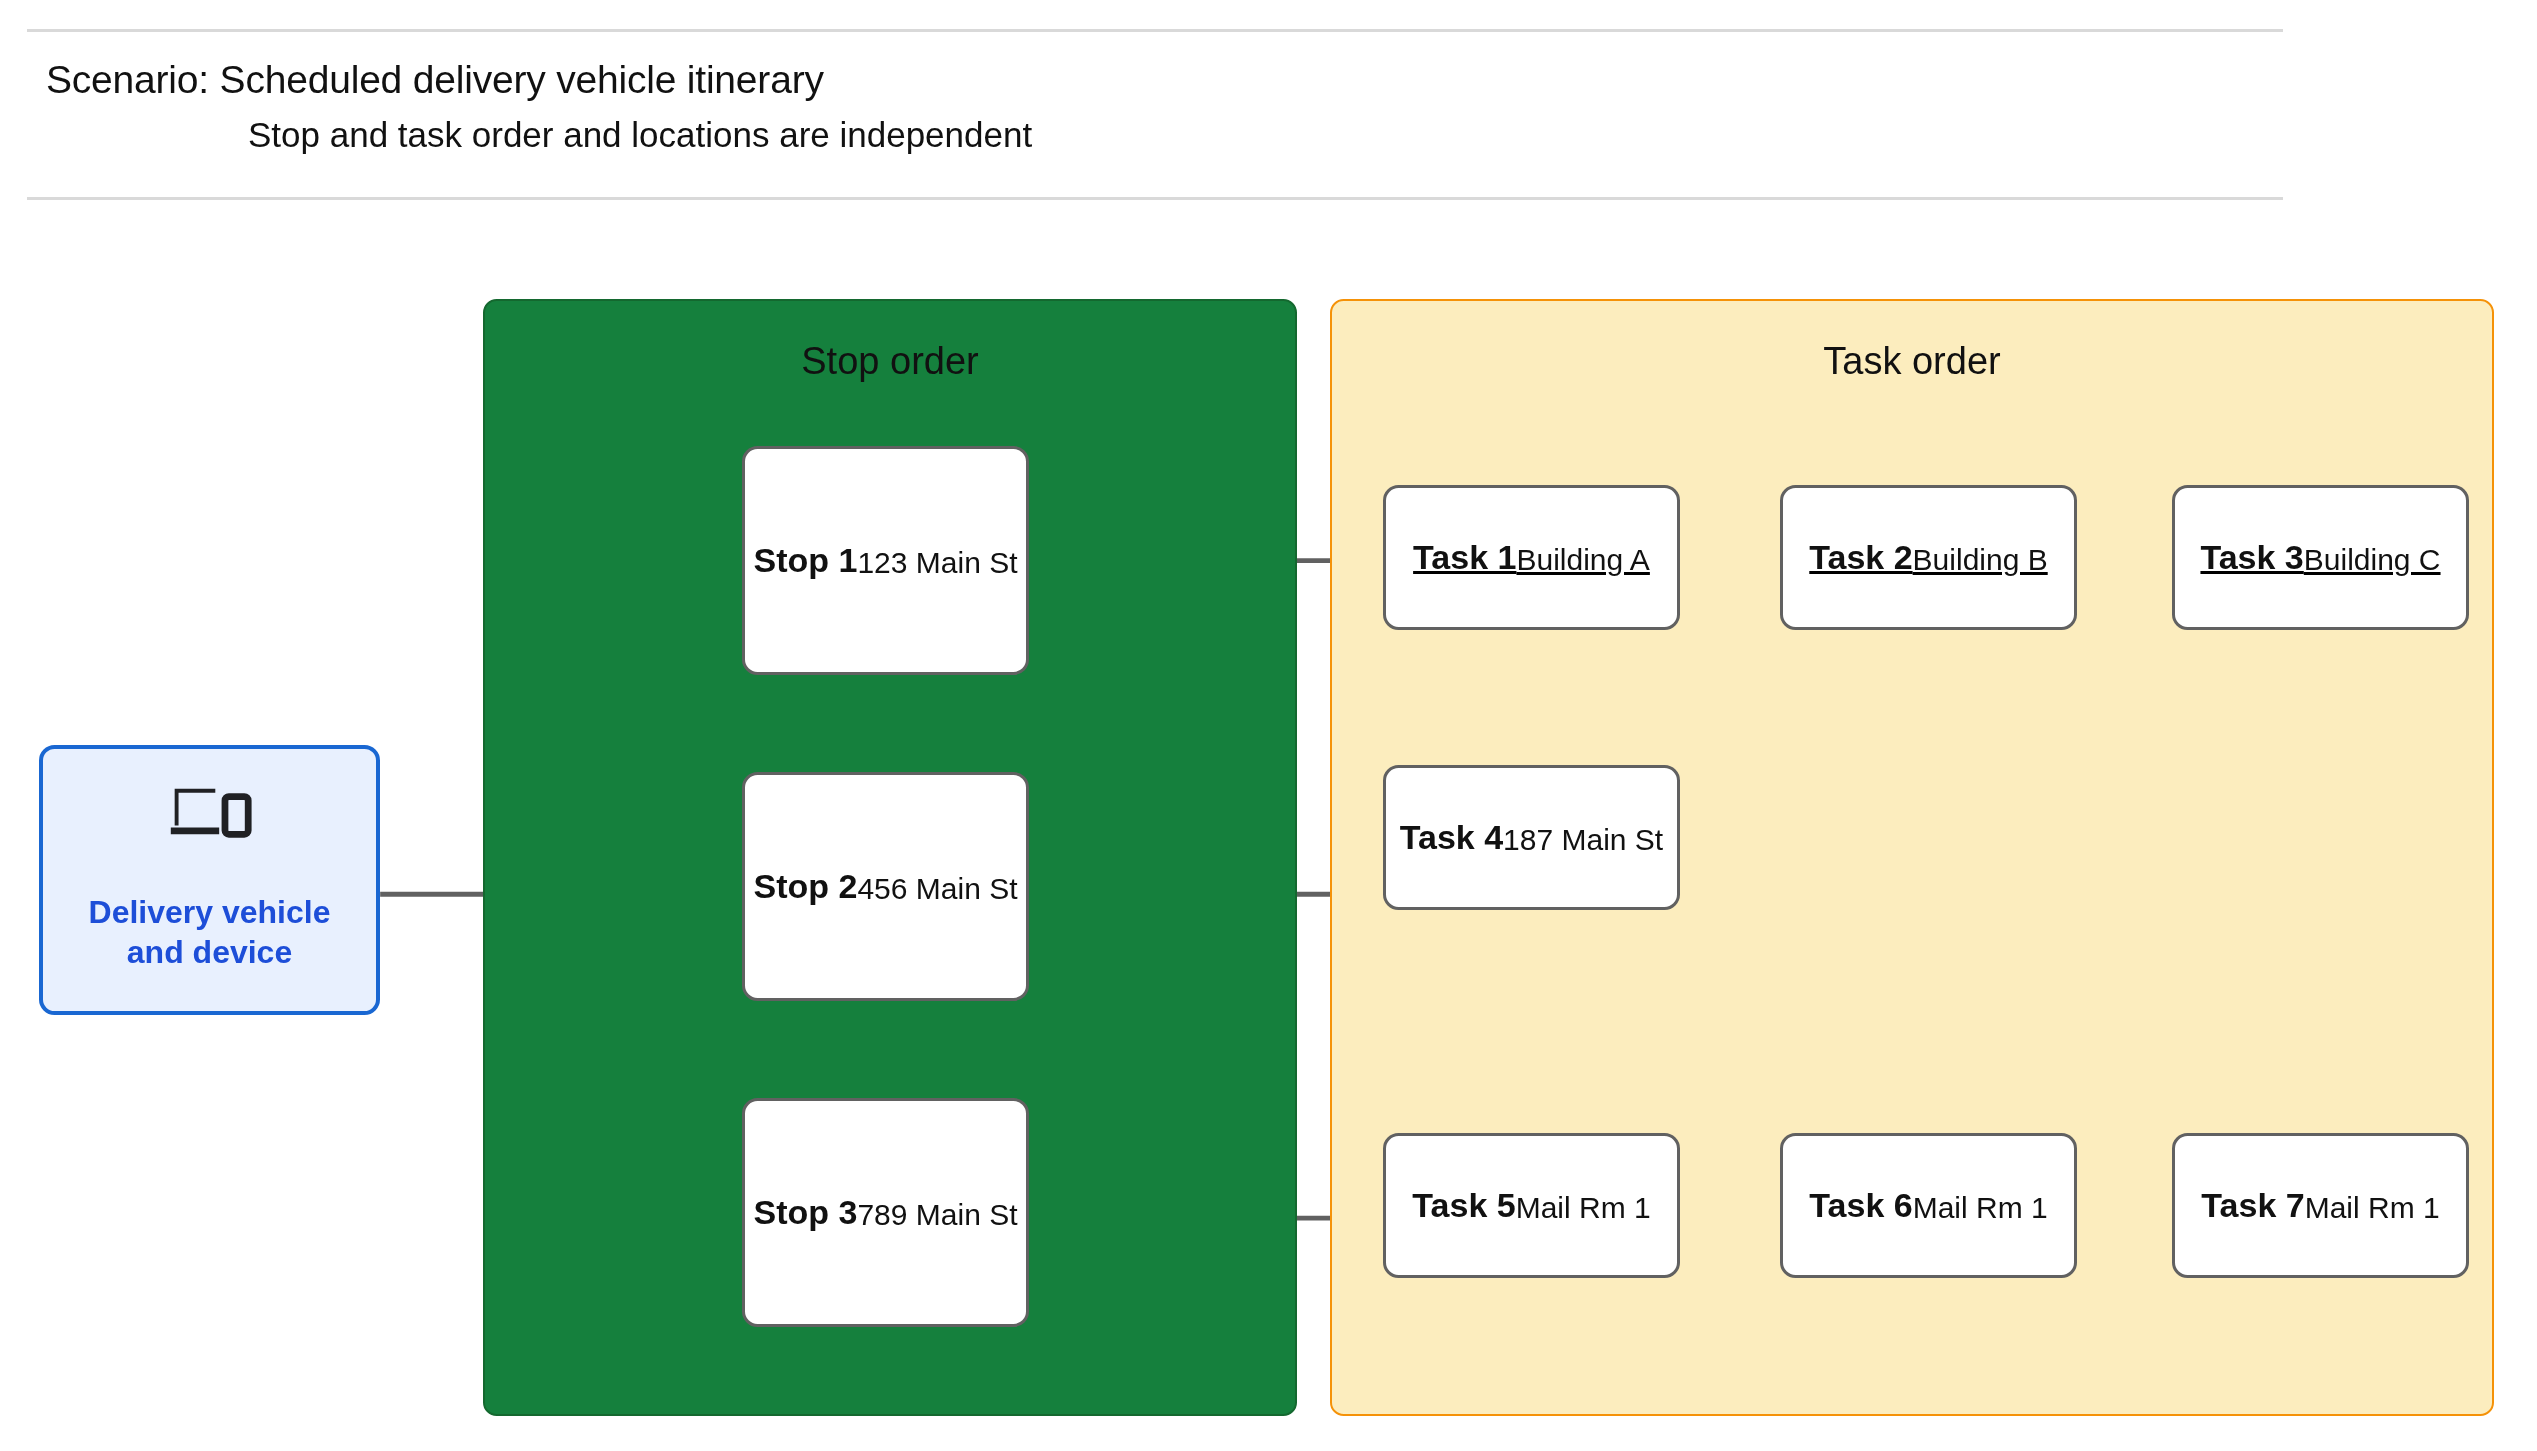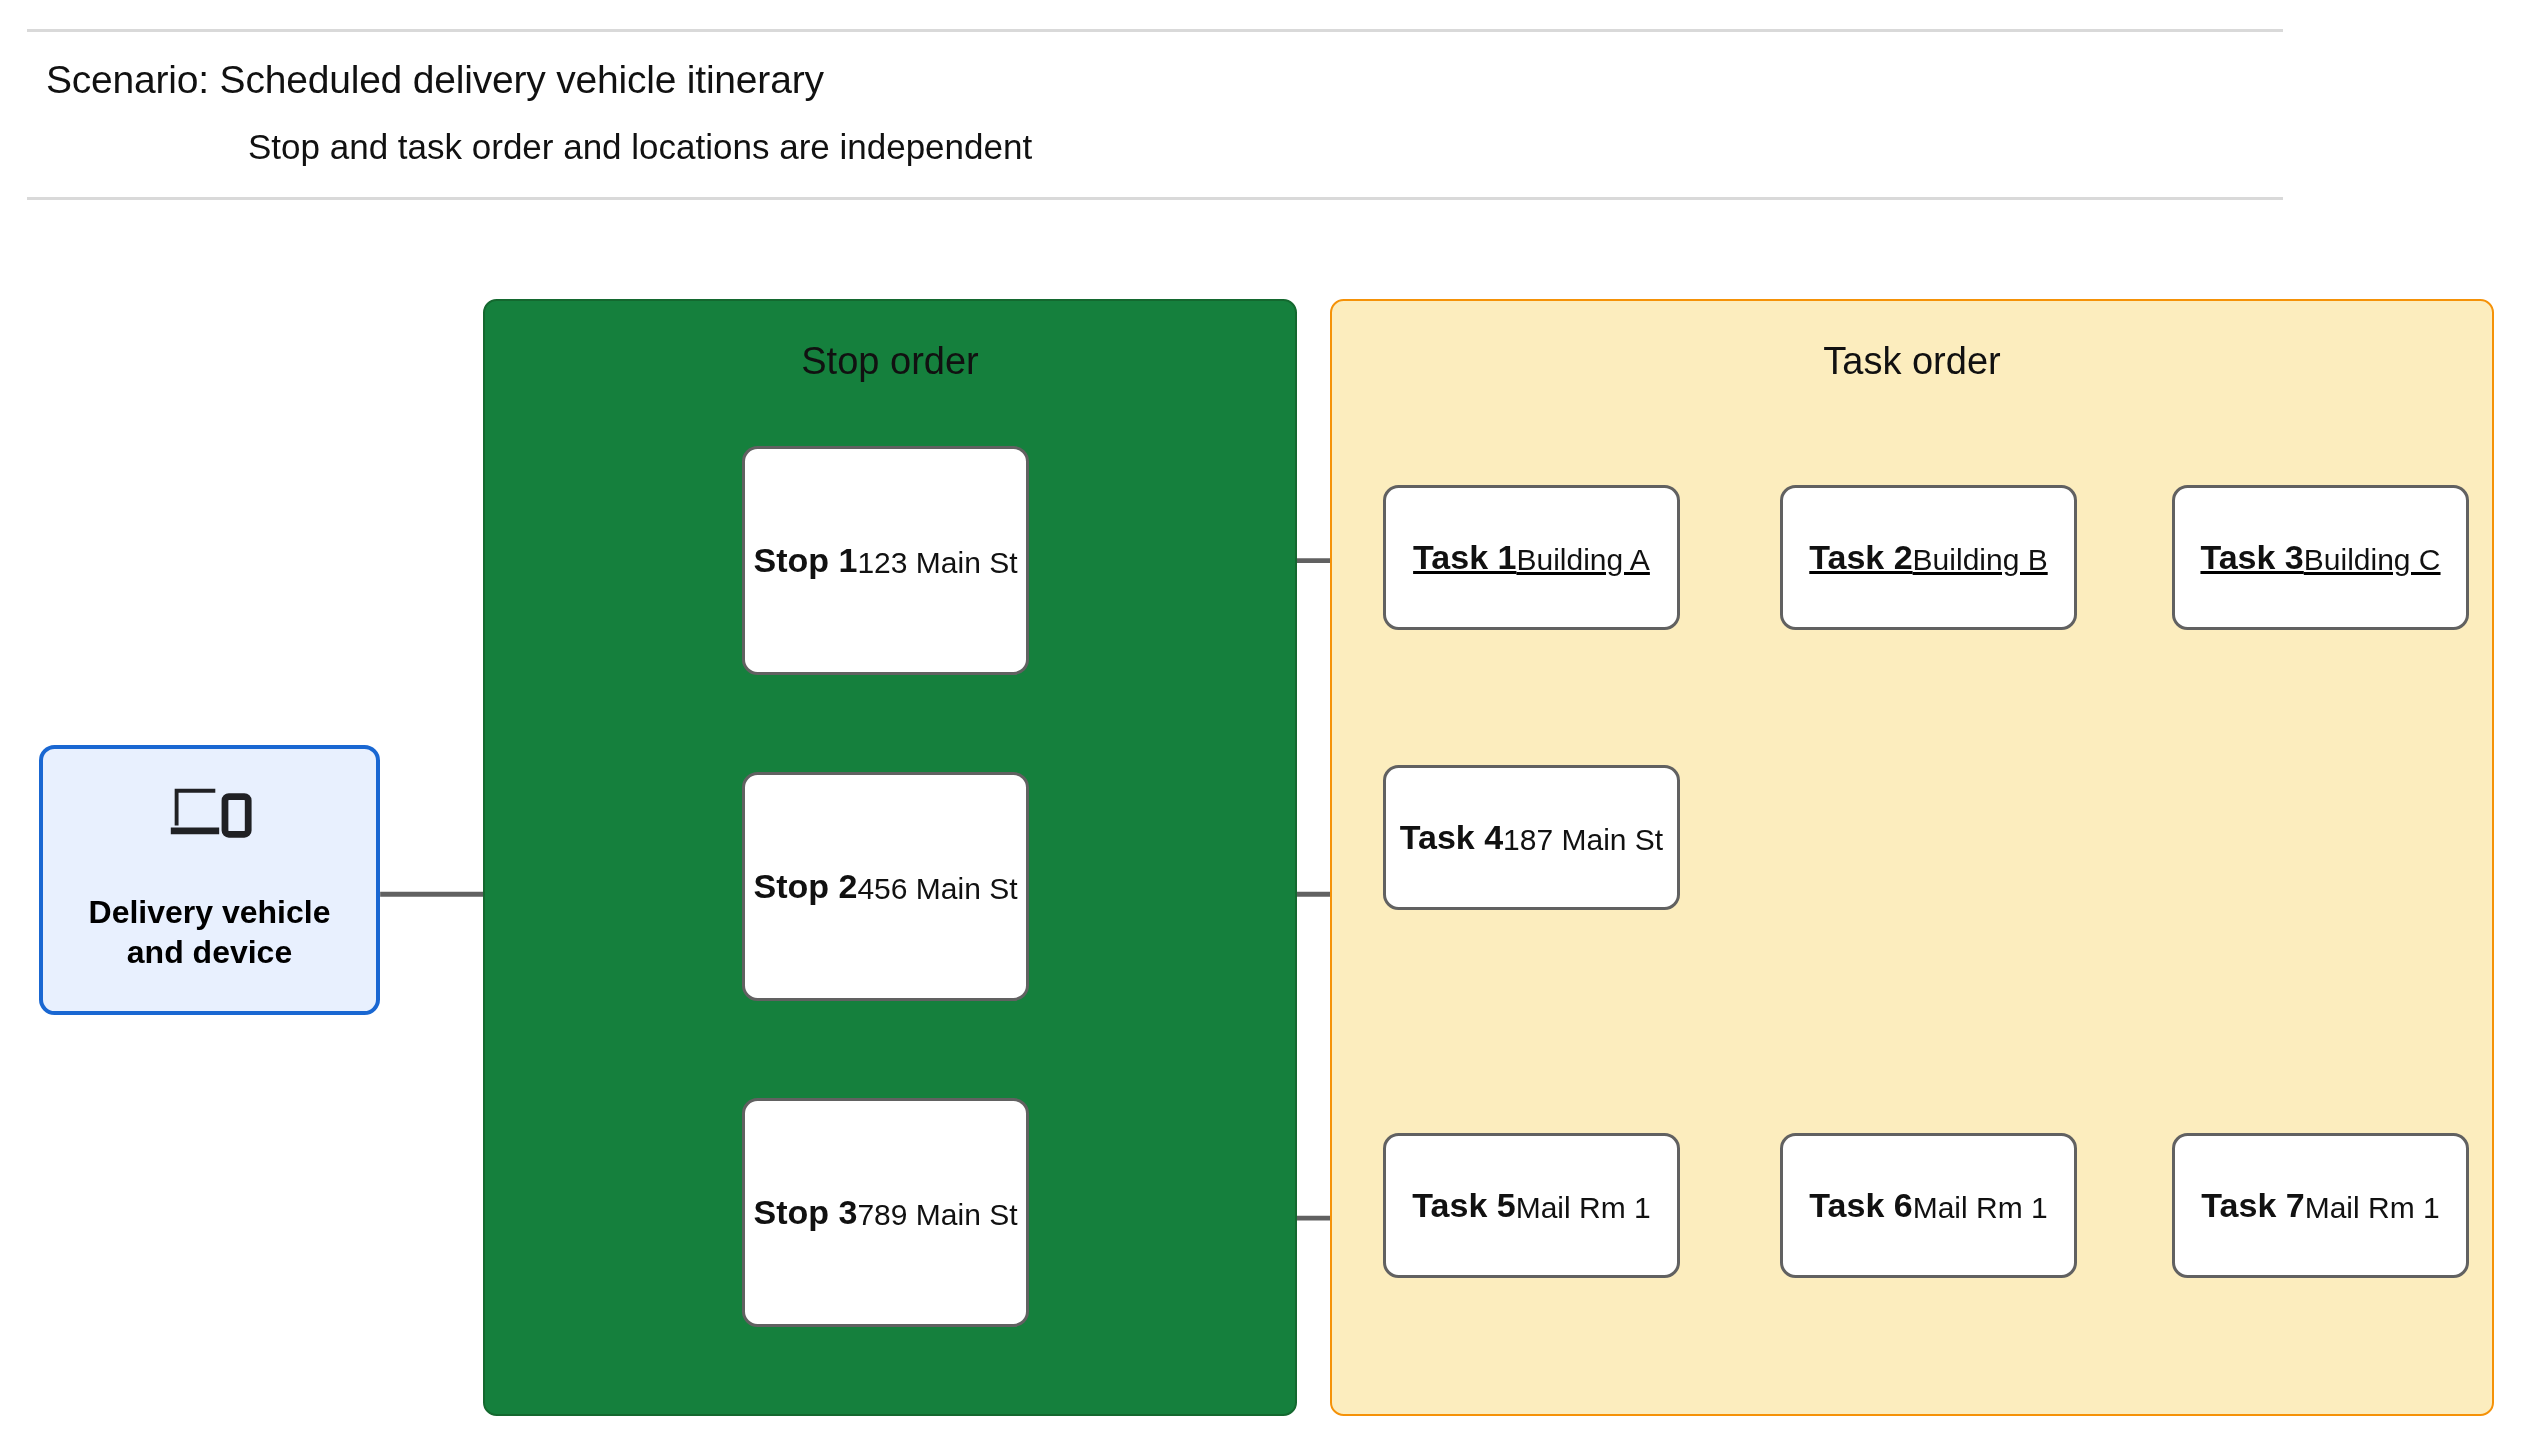--- a/index.html
+++ b/index.html
@@ -32,21 +32,21 @@
     position: absolute;
     left: 46px; top: 58px;
     font-size: 39px;
     font-weight: normal;
     color: #111111;
     letter-spacing: -0.2px;
     white-space: nowrap;
   }
   #scenario-subtitle {
     position: absolute;
-    left: 248px; top: 127px;
+    left: 248px; top: 115px;
     font-size: 35px;
     font-weight: normal;
     color: #111111;
     white-space: nowrap;
   }
 
   
   #connector-layer {
     position: absolute;
     left: 0; top: 0;
@@ -144,21 +144,21 @@
     align-items: center;
     justify-content: center;
   }
   #vehicle-icon {
     margin-top: -5.8px;
     margin-bottom: 45px;
   }
   #vehicle-label {
     font-size: 32px;
     font-weight: bold;
-    color: #000000;
+    color: #1d4ed8;
     text-align: center;
     line-height: 1.25;
     white-space: pre-line;
   }
 </style>
 </head>
 <body>
 
 <div id="header-rule-top"></div>
 <div id="scenario-title">Scenario: Scheduled delivery vehicle itinerary</div>

